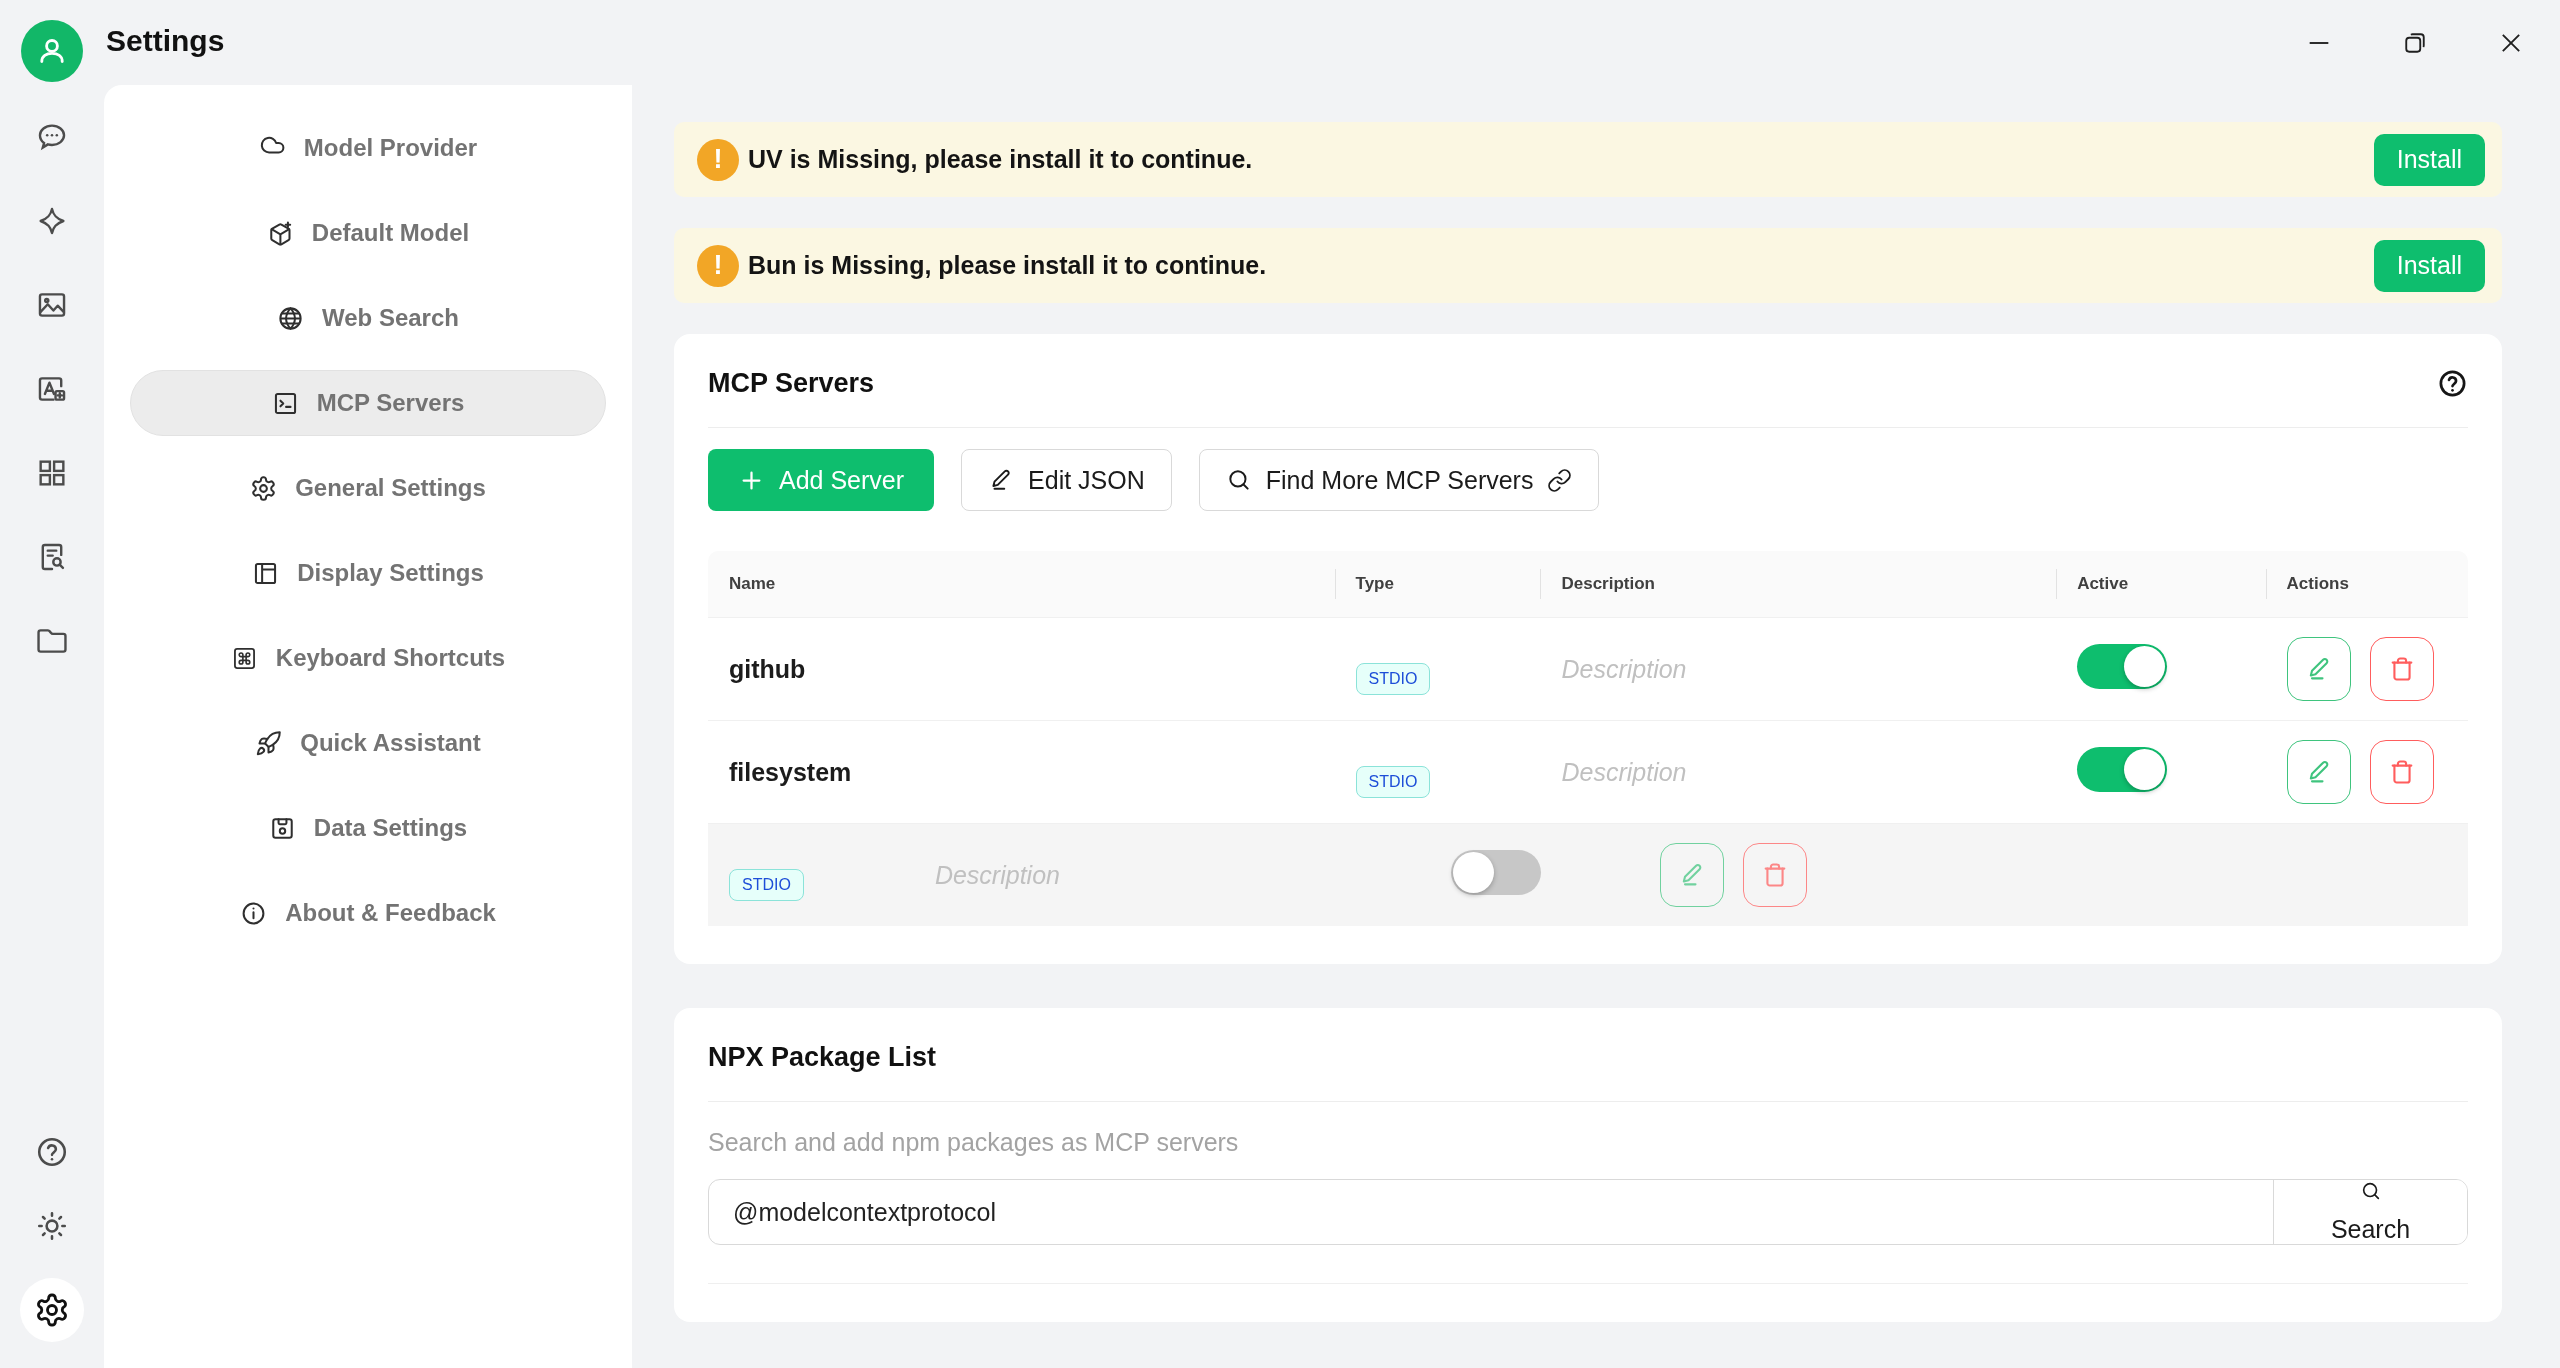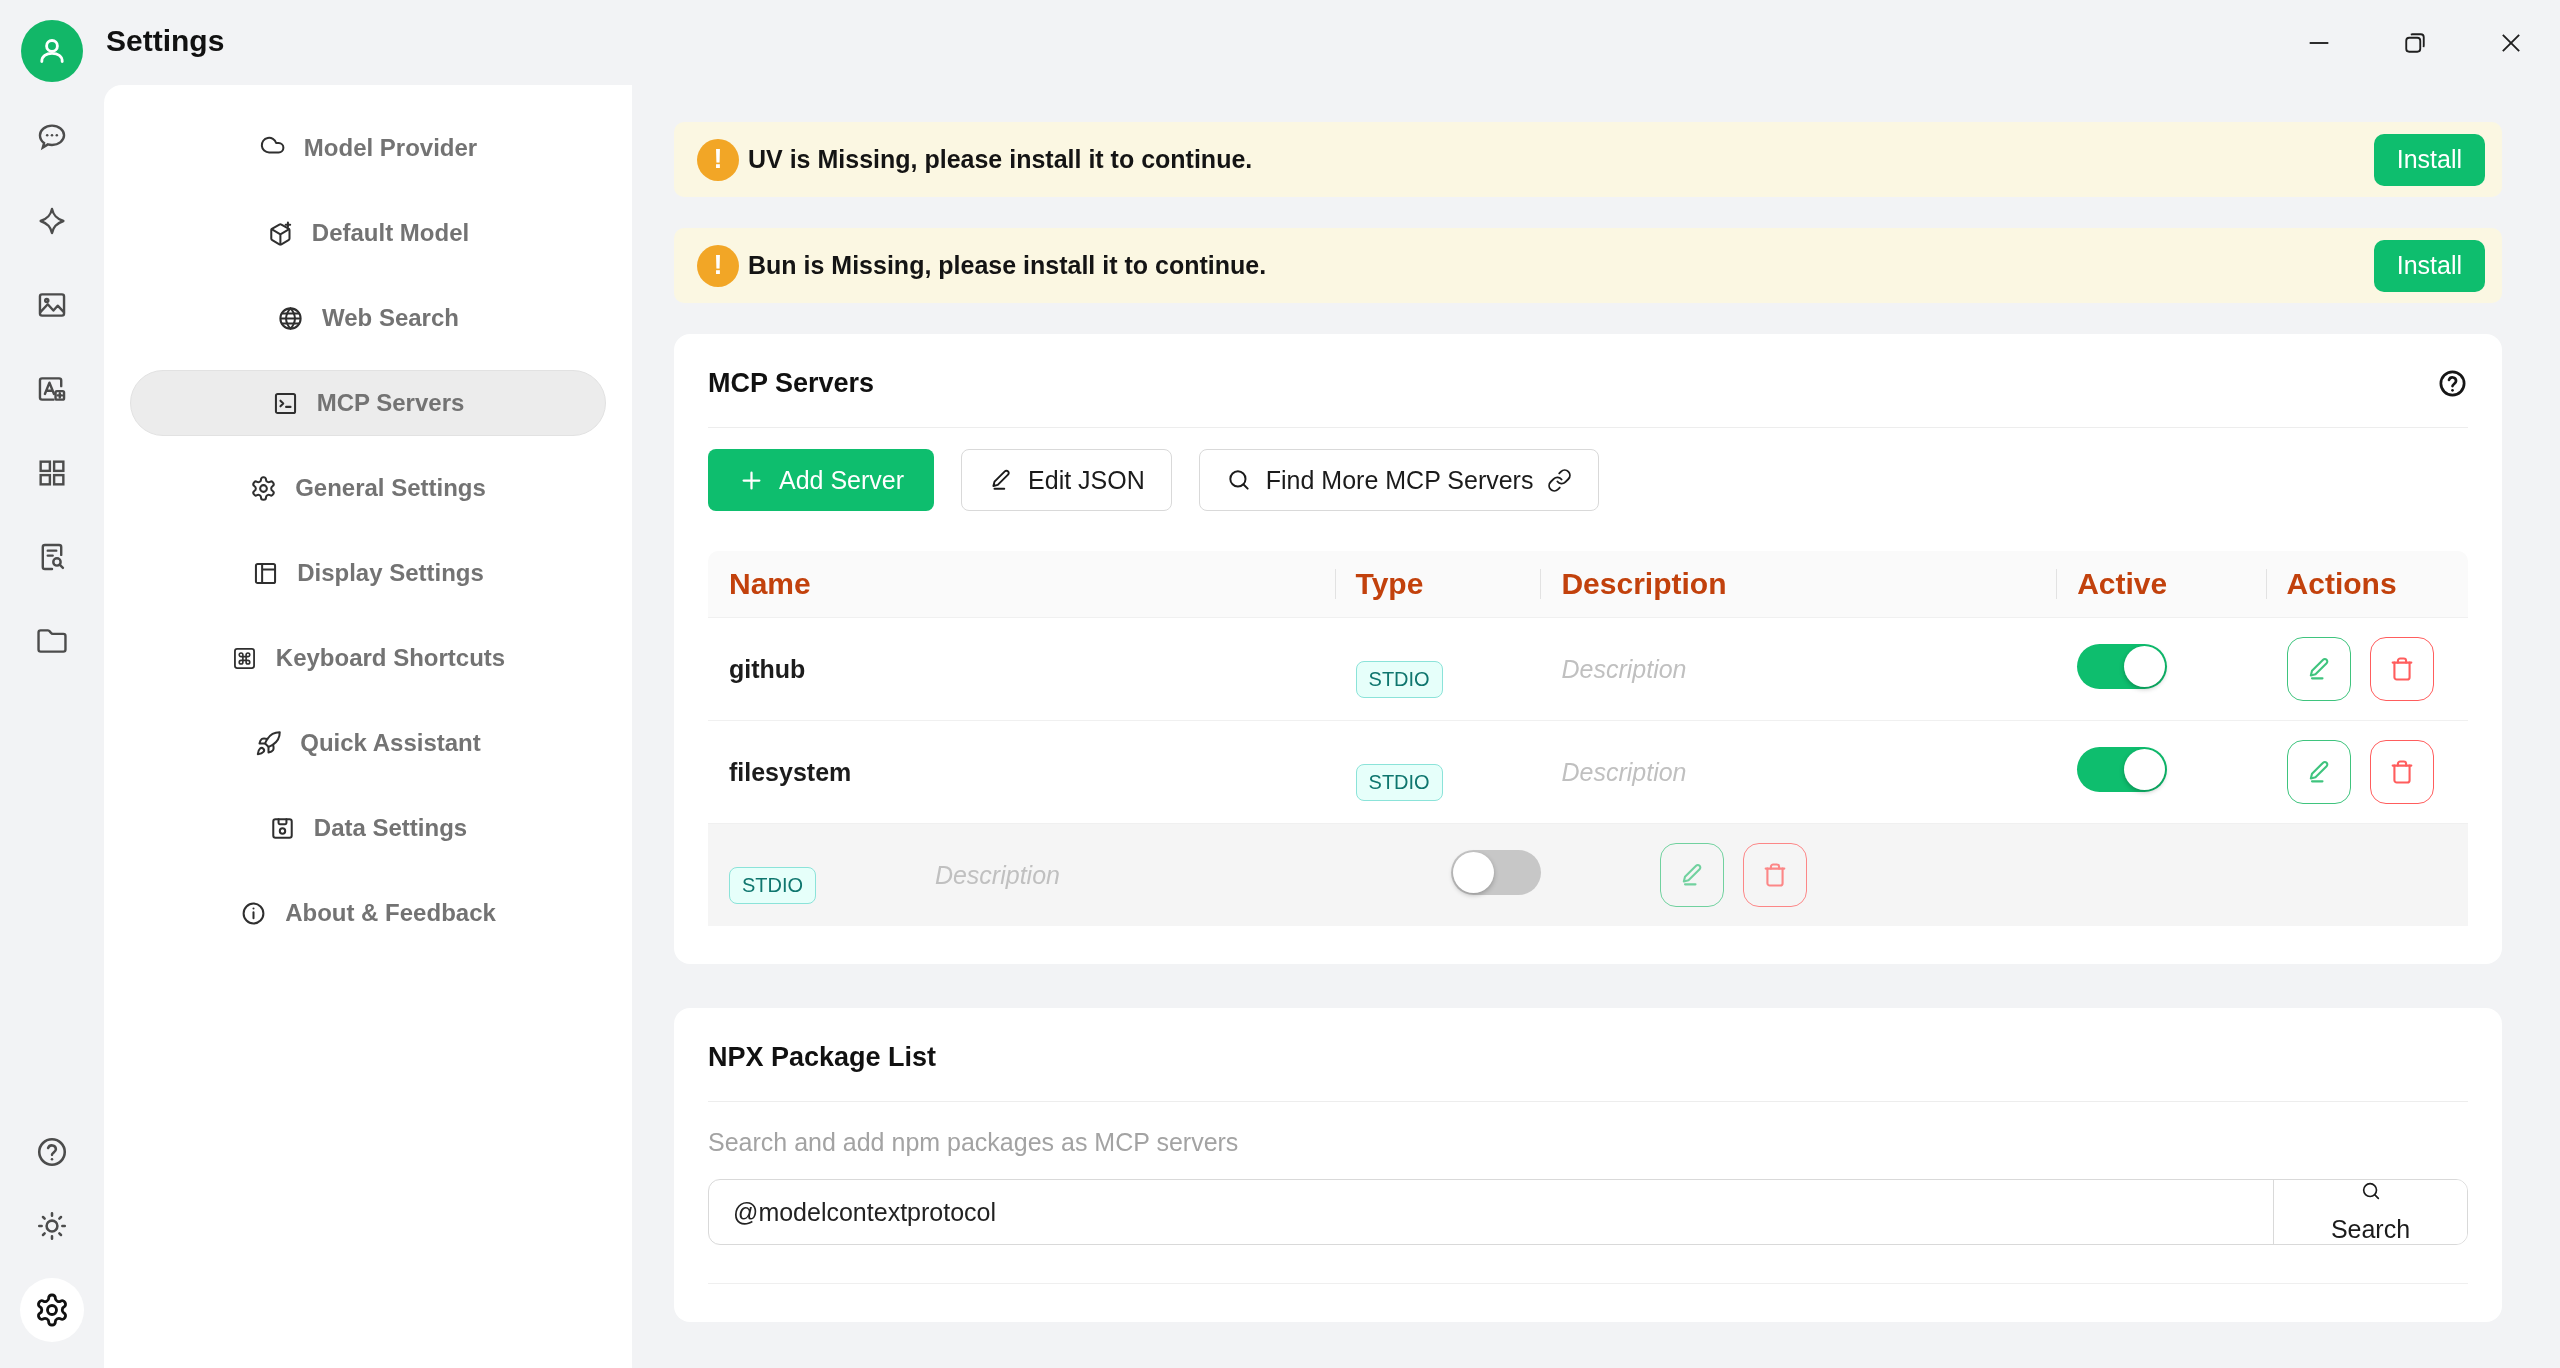--- a/index.html
+++ b/index.html
@@ -47,30 +47,30 @@
 
   .btn-row { display:flex; gap:27px; margin-top:21px; }
   .btn { height:62px; border-radius:8px; display:flex; align-items:center; gap:14px; font-size:25px; font-family:inherit; cursor:pointer; }
   .btn-primary { background:#0ebe6e; color:#fff; border:none; padding:0 30px; }
   .btn-outline { background:#fff; color:#1b1b1b; border:1px solid #d9d9d9; padding:0 26px; }
 
   
   .srv-table { margin-top:40px; }
   .t-row { display:flex; align-items:center; }
   .t-head { background:#fafafa; height:66px; border-radius:10px 10px 0 0; }
-  .t-head .cell { font-size:30px; font-weight:600; color:#c2410c; position:relative; }
+  .t-head .cell { font-size:17px; font-weight:600; color:#404040; position:relative; }
   .t-head .cell + .cell::before { content:""; position:absolute; left:0; top:50%; transform:translateY(-50%); width:1px; height:30px; background:#e2e2e2; }
   .cell { padding-left:21px; }
   .c-name { width:35.6%; } .c-type { width:11.7%; } .c-desc { width:29.3%; } .c-active { width:11.9%; } .c-actions { width:11.5%; }
   .server-row { height:103px; border-top:1px solid #f0f0f0; font-size:25px; }
   .server-name { font-weight:600; color:#1c1c1c; }
   .server-row.disabled { background:#f5f5f5; }
   .server-row.disabled .server-name { color:#a3a3a3; font-weight:500; }
   .server-row.disabled .icon-btn { opacity:.72; }
-  .tag { display:inline-block; font-size:20px; padding:6px 12px; border-radius:8px; background:#e6fffa; border:1px solid #8be3d9; color:#0f766e;margin-top:20px; }
+  .tag { display:inline-block; font-size:16px; padding:6px 12px; border-radius:8px; background:#e6fffa; border:1px solid #8be3d9; color:#1d4ed8;margin-top:20px; }
   .desc { font-style:italic; color:#c0c0c0; }
 
   .toggle { width:90px; height:45px; border-radius:23px; background:#c7c7c7; position:relative; border:none; cursor:pointer; transition:background .15s; }
   .toggle::after { content:""; position:absolute; top:2px; left:2px; width:41px; height:41px; border-radius:50%; background:#fff; box-shadow:0 2px 5px rgba(0,0,0,.25); }
   .toggle.on { background:#0ebe6e; }
   .toggle.on::after { left:auto; right:2px; }
 
   .actions-wrap { display:flex; gap:19px; }
   .icon-btn { width:64px; height:64px; border-radius:16px; background:transparent; display:flex; align-items:center; justify-content:center; cursor:pointer; }
   .icon-btn.edit { border:1.5px solid #3fc47e; color:#3fc47e; }

